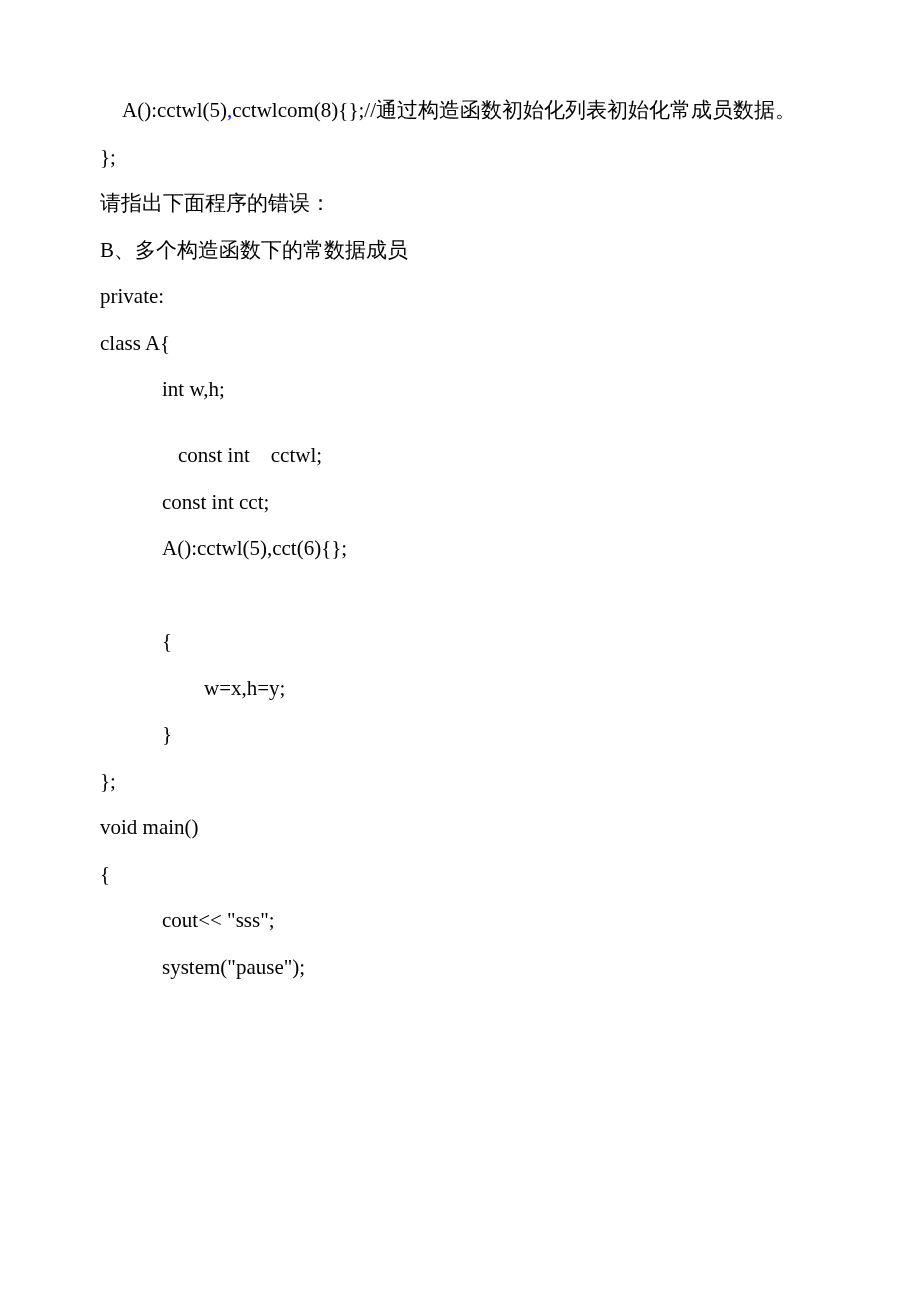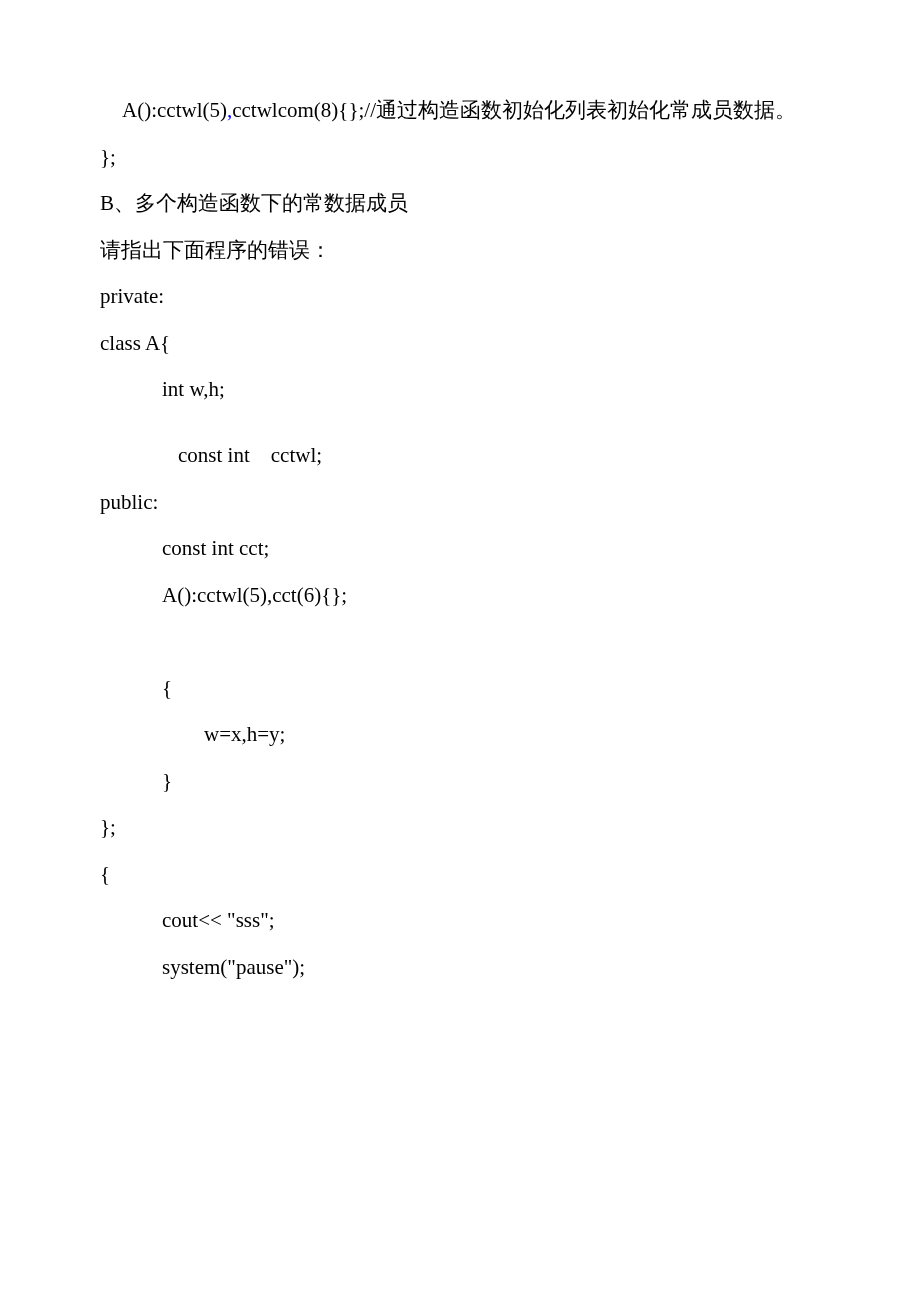--- a/index.html
+++ b/index.html
@@ -30,49 +30,49 @@
 </style>
 </head>
 <body>
 
 <div class="page">
 
   <div class="line indent1"><span>A():cctwl(5)</span><span class="comma-blue">,</span><span>cctwlcom(8){};//通过构造函数初始化列表初始化常成员数据。</span></div>
 
   <div class="line"><span>};</span></div>
 
+  <div class="line"><span>请指出下面程序的错误：</span></div>
+
   <div class="line"><span>B、多个构造函数下的常数据成员</span></div>
-
-  <div class="line"><span>请指出下面程序的错误：</span></div>
 
   <div class="line"><span>private:</span></div>
 
   <div class="line"><span>class A{</span></div>
 
   <div class="line indent2"><span>int w,h;</span></div>
 
   <div class="line indent2b"><span>const int    cctwl;</span></div>
 
-  <div class="line"><span>public:</span></div>
 
   <div class="line indent2"><span>const int cct;</span></div>
 
   <div class="line indent2"><span>A():cctwl(5),cct(6){};</span></div>
 
   <div class="line"><span> </span></div>
 
 
   <div class="line indent2"><span>{</span></div>
 
   <div class="line indent3"><span>w=x,h=y;</span></div>
 
   <div class="line indent2"><span>}</span></div>
 
   <div class="line"><span>};</span></div>
 
+  <div class="line"><span>void main()</span></div>
 
   <div class="line"><span>{</span></div>
 
 
 
   <div class="line indent2"><span>cout&lt;&lt; "sss";</span></div>
 
   <div class="line indent2"><span>system("pause");</span></div>
 
 </div>

